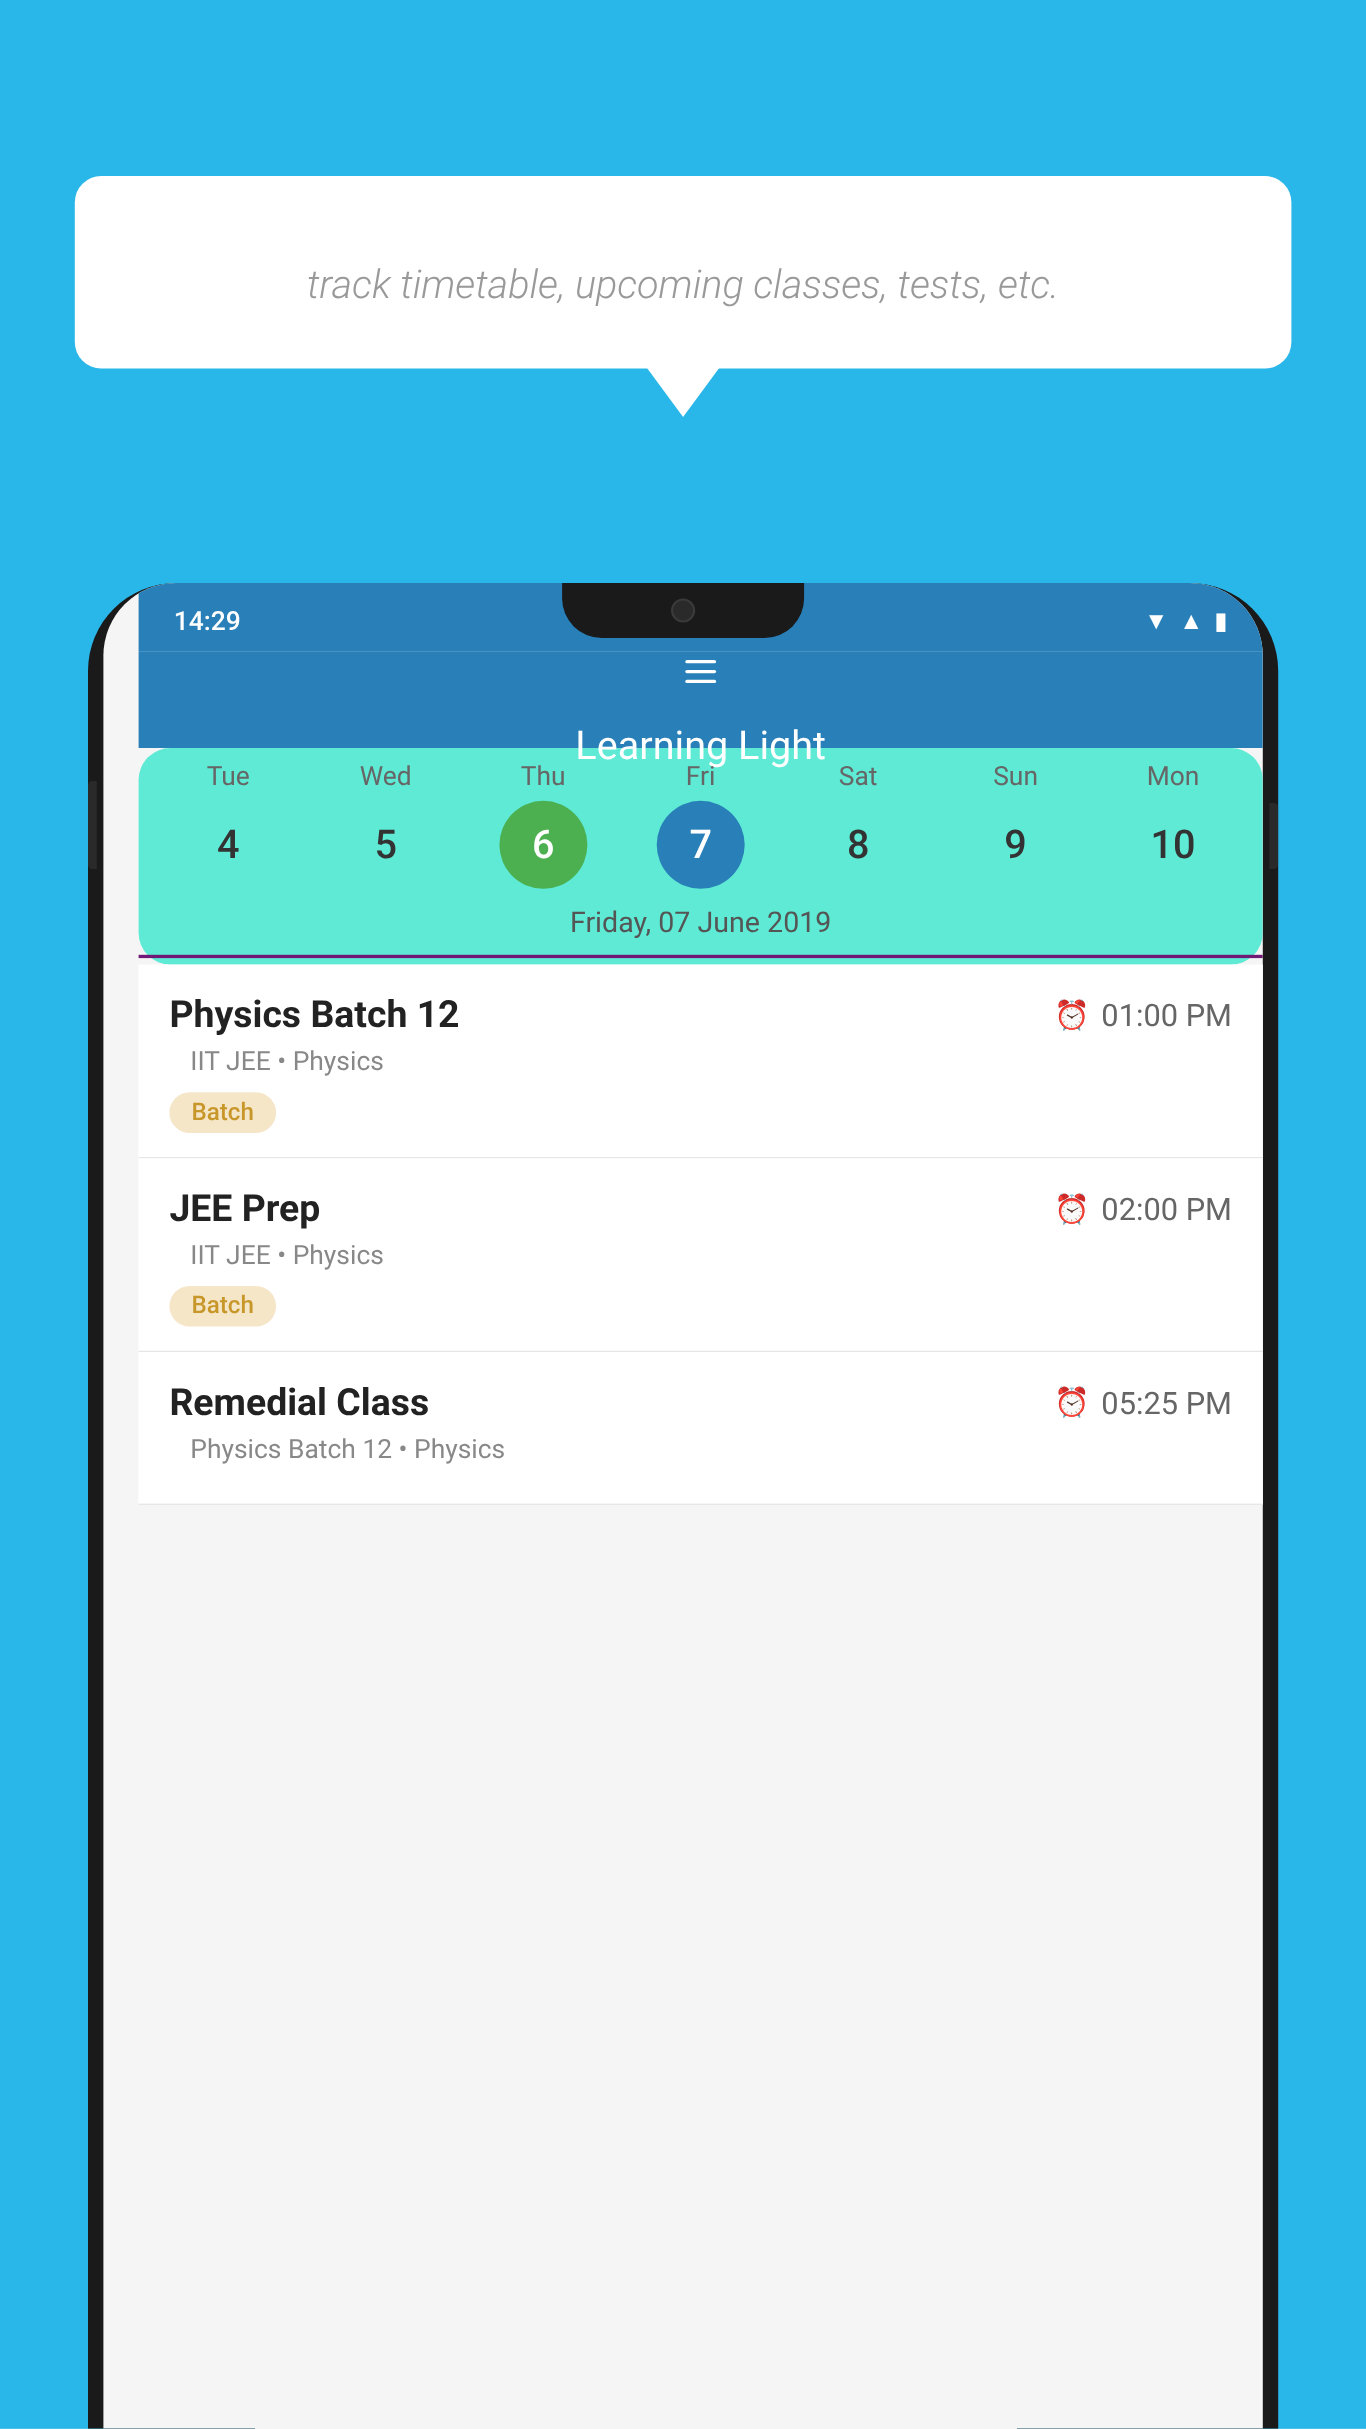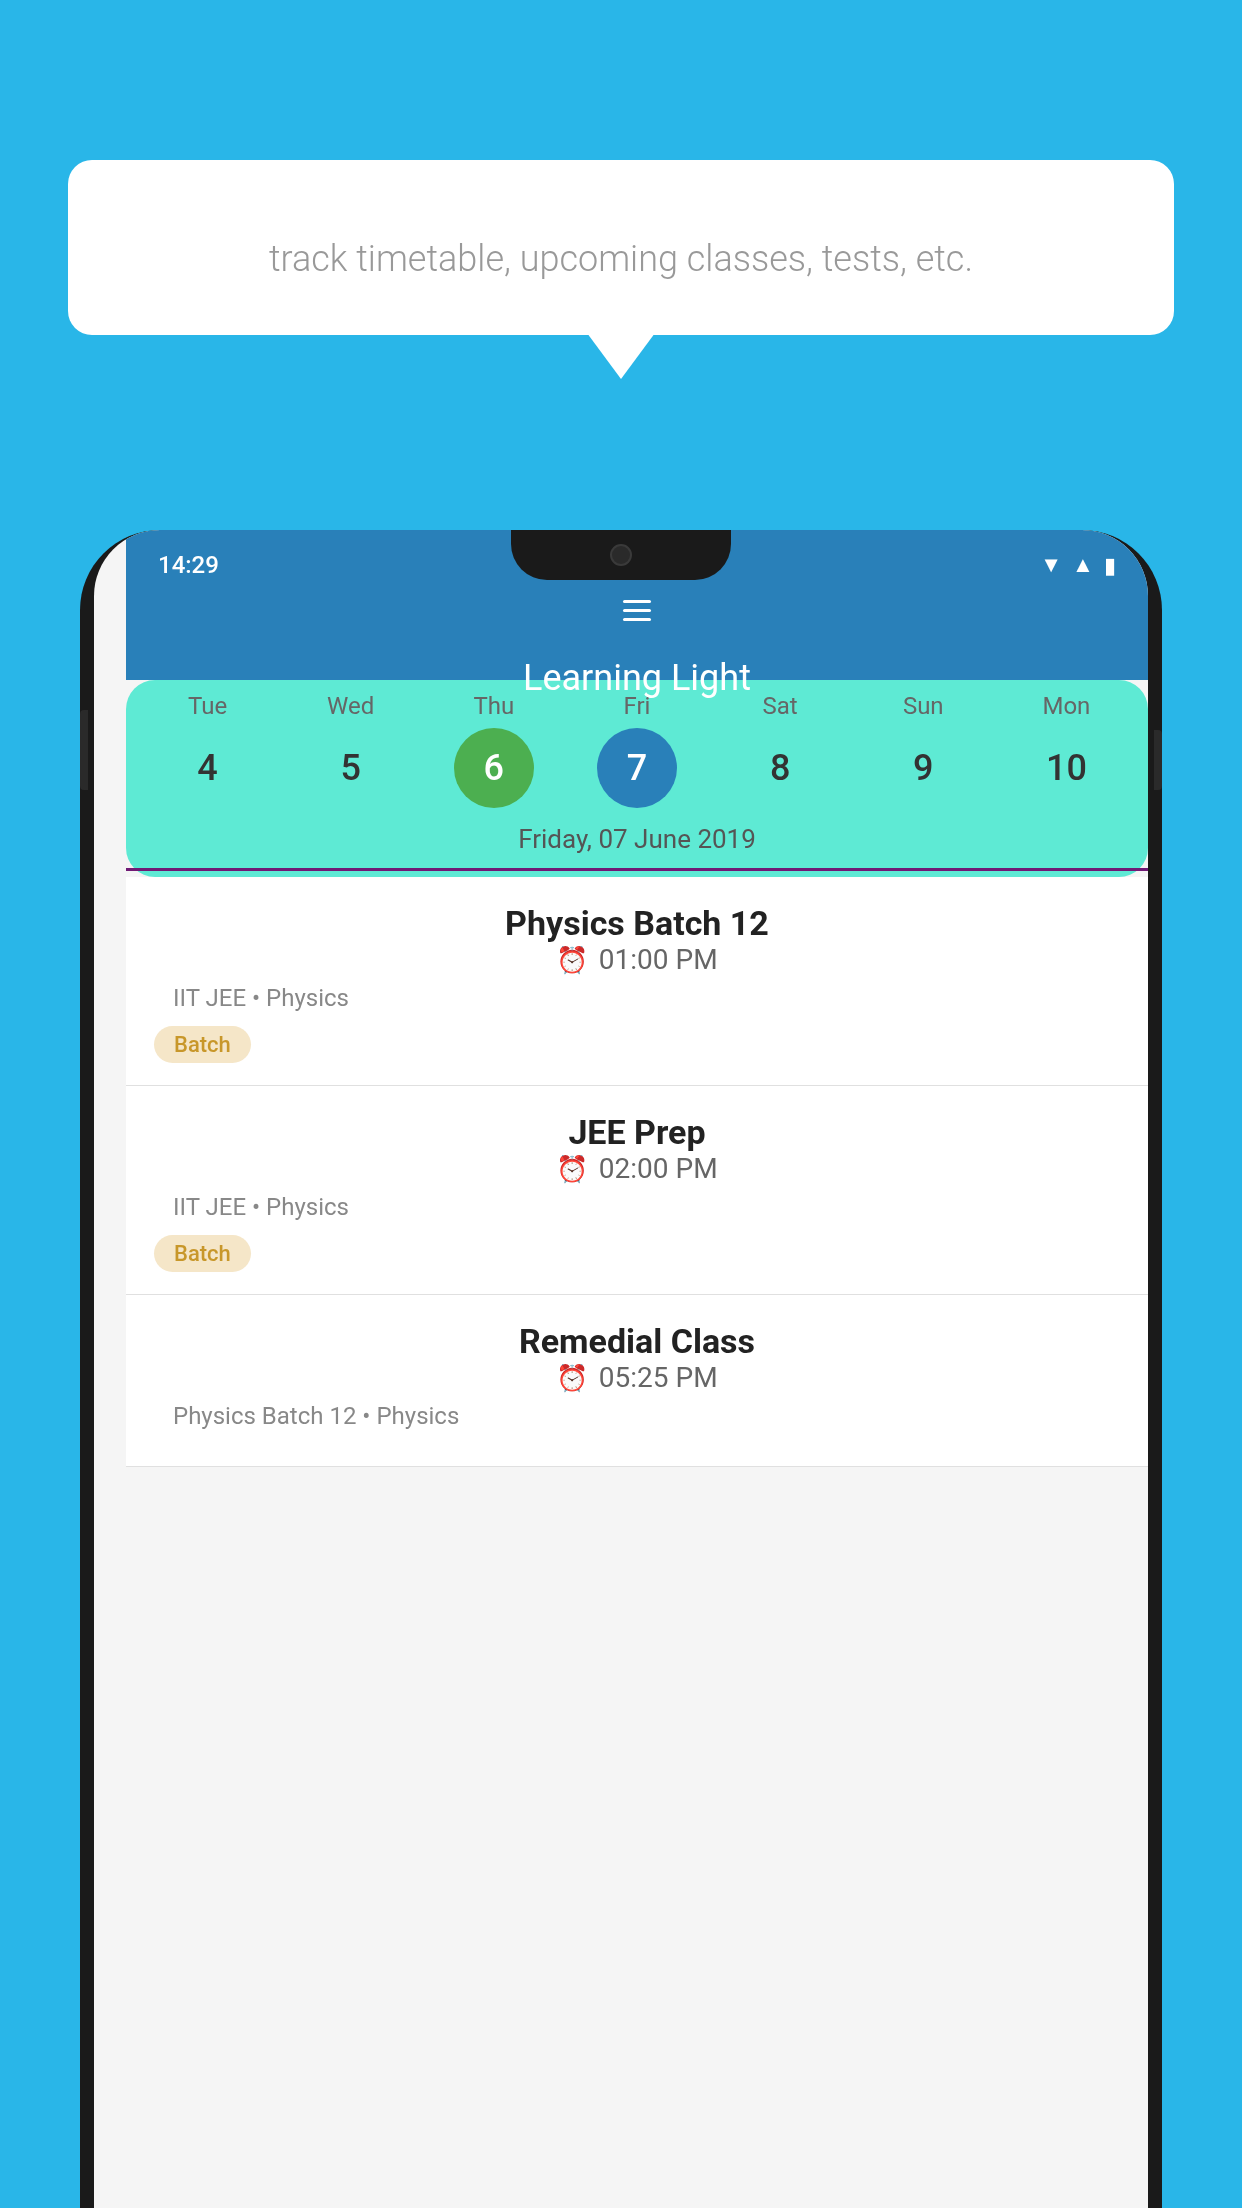--- a/index.html
+++ b/index.html
@@ -49,20 +49,21 @@
       color: #29b6e8;
       letter-spacing: -1px;
       line-height: 1.1;
     }
 
     .bubble-subtitle {
       font-size: 36px;
       color: #999;
       margin-top: 18px;
       font-weight: 300;
+      font-style: italic;
     }
 
     
     .phone-frame {
       position: absolute;
       top: 530px;
       left: 80px;
       right: 80px;
       bottom: 0;
       background: #1a1a1a;
@@ -244,21 +245,20 @@
       padding: 26px 28px 22px;
       border-bottom: 1px solid #e0e0e0;
       background: white;
     }
 
     .schedule-item-header {
       display: flex;
       align-items: center;
       justify-content: space-between;
       margin-bottom: 8px;
-      flex-direction: column;
     }
 
     .schedule-title {
       font-size: 34px;
       font-weight: 700;
       color: #222;
     }
 
     .schedule-time {
       display: flex;

